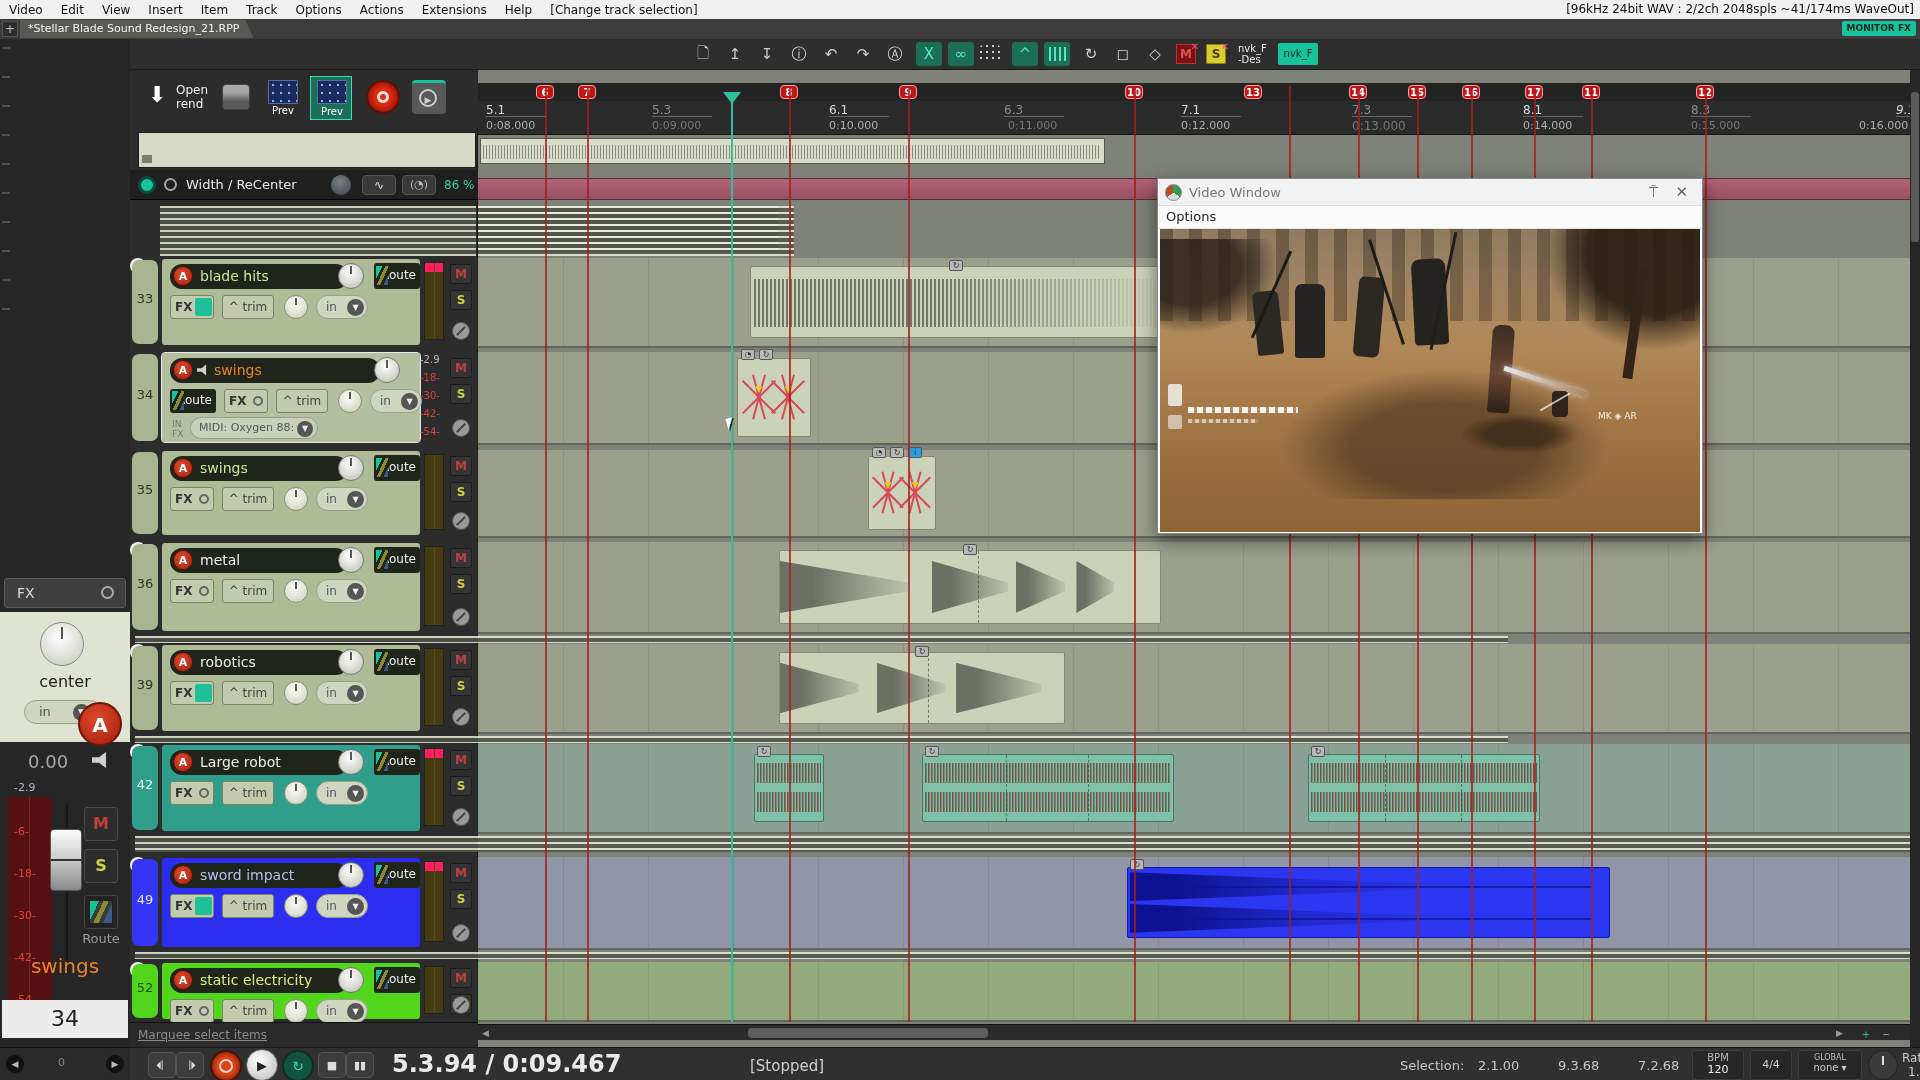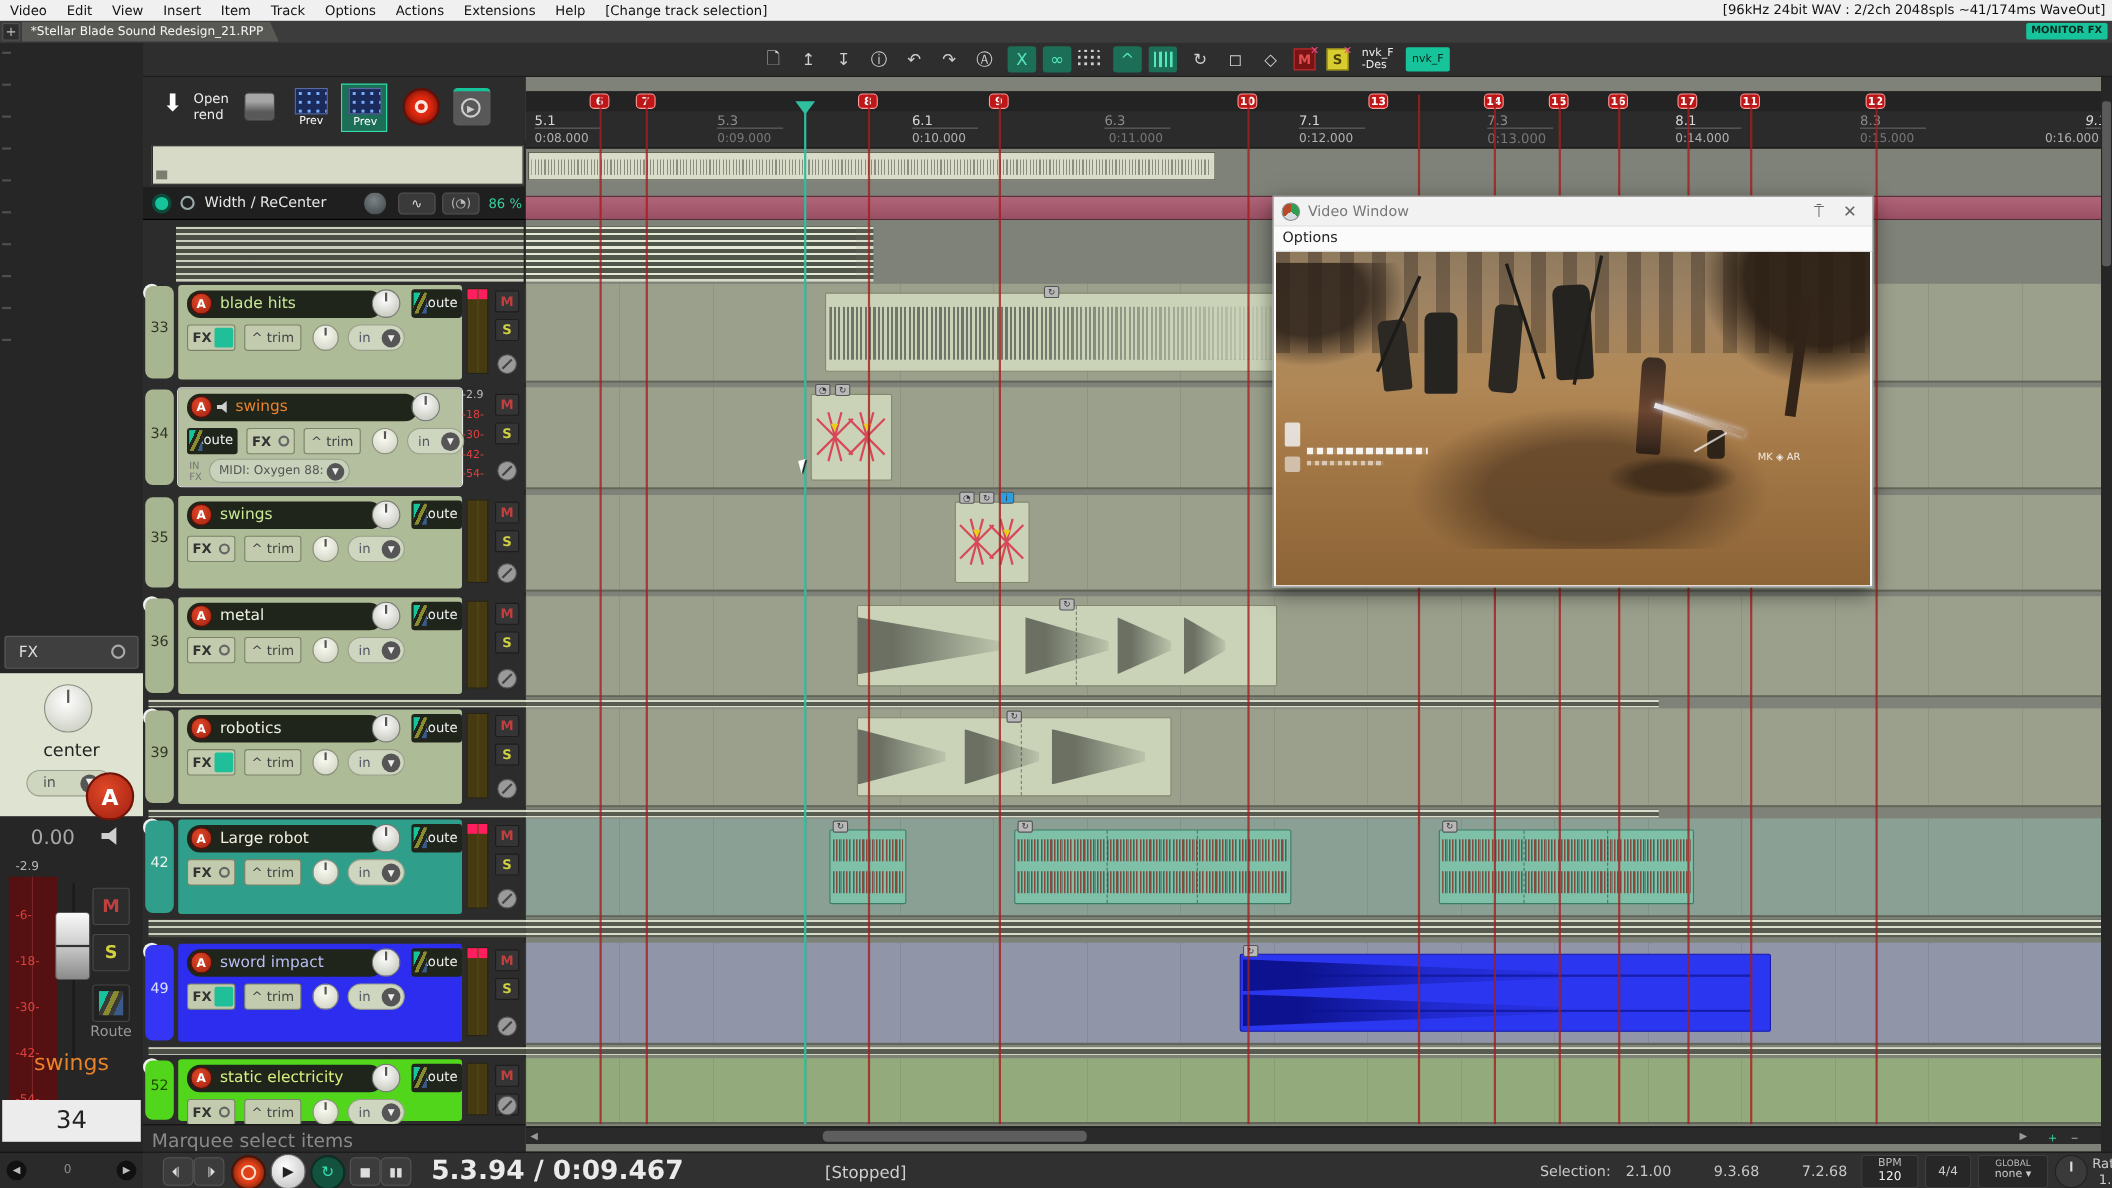--- a/index.html
+++ b/index.html
@@ -470,21 +470,21 @@
         <div class="abs" style="left: 294px; top: 4px; width: 20px; height: 48px; background: rgb(69, 58, 16); border: 1px solid rgb(34, 34, 34);">
           <div class="abs" style="left: 9px; top: 0px; width: 1px; height: 100%; background: rgb(90, 74, 24);"></div>
         </div>
         <div class="abs" style="left: 320px; top: 6px; width: 22px; height: 20px; background: rgb(53, 53, 53); border: 1px solid rgb(29, 29, 29); border-radius: 2px; color: rgb(192, 64, 64); font-size: 12px; font-weight: bold; text-align: center; line-height: 19px;">M</div>
         <div class="abs" style="left: 320px; top: 32px; width: 22px; height: 20px; background: rgb(53, 53, 53); border: 1px solid rgb(29, 29, 29); border-radius: 2px; color: rgb(208, 208, 64); font-size: 12px; font-weight: bold; text-align: center; line-height: 19px;">S</div>
         <div class="abs" style="left: 322px; top: 34px; width: 18px; height: 18px; background: rgb(154, 154, 154); border-radius: 50%; border: 1px solid rgb(85, 85, 85);">
           <div class="abs" style="left: 7px; top: 2px; width: 2px; height: 12px; background: rgb(68, 68, 68); transform: rotate(45deg);"></div>
         </div>
       </div>
       <div class="abs" style="left: 0px; top: 952px; width: 348px; height: 25px; background: rgb(42, 42, 42); border-top: 1px solid rgb(17, 17, 17);">
-        <div class="abs" style="left: 8px; top: 5px; font-size: 17px; color: rgb(138, 138, 138); width: 300px; height: 15px;">Marquee select items</div>
+        <div class="abs" style="left: 8px; top: 5px; font-size: 12px; color: rgb(138, 138, 138); width: 300px; height: 15px; text-decoration: underline;">Marquee select items</div>
       </div>
     </div>
 
   <div id="arrange" class="abs" style="left:478px;top:70px;width:1432px;height:977px;background:#7e8278;overflow:hidden;">
       <div class="abs" style="left: 0px; top: 13px; width: 1432px; height: 52px; background: rgb(43, 43, 43); border-bottom: 1px solid rgb(21, 21, 21);">
         <div class="abs" style="left: 0px; top: 0px; width: 1432px; height: 18px; background: rgb(35, 35, 35);"></div>
         <div class="abs" style="left: 58px; top: 2px; width: 18px; height: 14px; background: rgb(191, 23, 23); border: 1px solid rgb(255, 154, 154); border-radius: 4px; color: rgb(255, 255, 255); font-size: 10px; font-weight: bold; text-align: center; line-height: 13px;">6</div>
         <div class="abs" style="left: 100px; top: 2px; width: 18px; height: 14px; background: rgb(191, 23, 23); border: 1px solid rgb(255, 154, 154); border-radius: 4px; color: rgb(255, 255, 255); font-size: 10px; font-weight: bold; text-align: center; line-height: 13px;">7</div>
         <div class="abs" style="left: 302px; top: 2px; width: 18px; height: 14px; background: rgb(191, 23, 23); border: 1px solid rgb(255, 154, 154); border-radius: 4px; color: rgb(255, 255, 255); font-size: 10px; font-weight: bold; text-align: center; line-height: 13px;">8</div>
         <div class="abs" style="left: 421px; top: 2px; width: 18px; height: 14px; background: rgb(191, 23, 23); border: 1px solid rgb(255, 154, 154); border-radius: 4px; color: rgb(255, 255, 255); font-size: 10px; font-weight: bold; text-align: center; line-height: 13px;">9</div>

